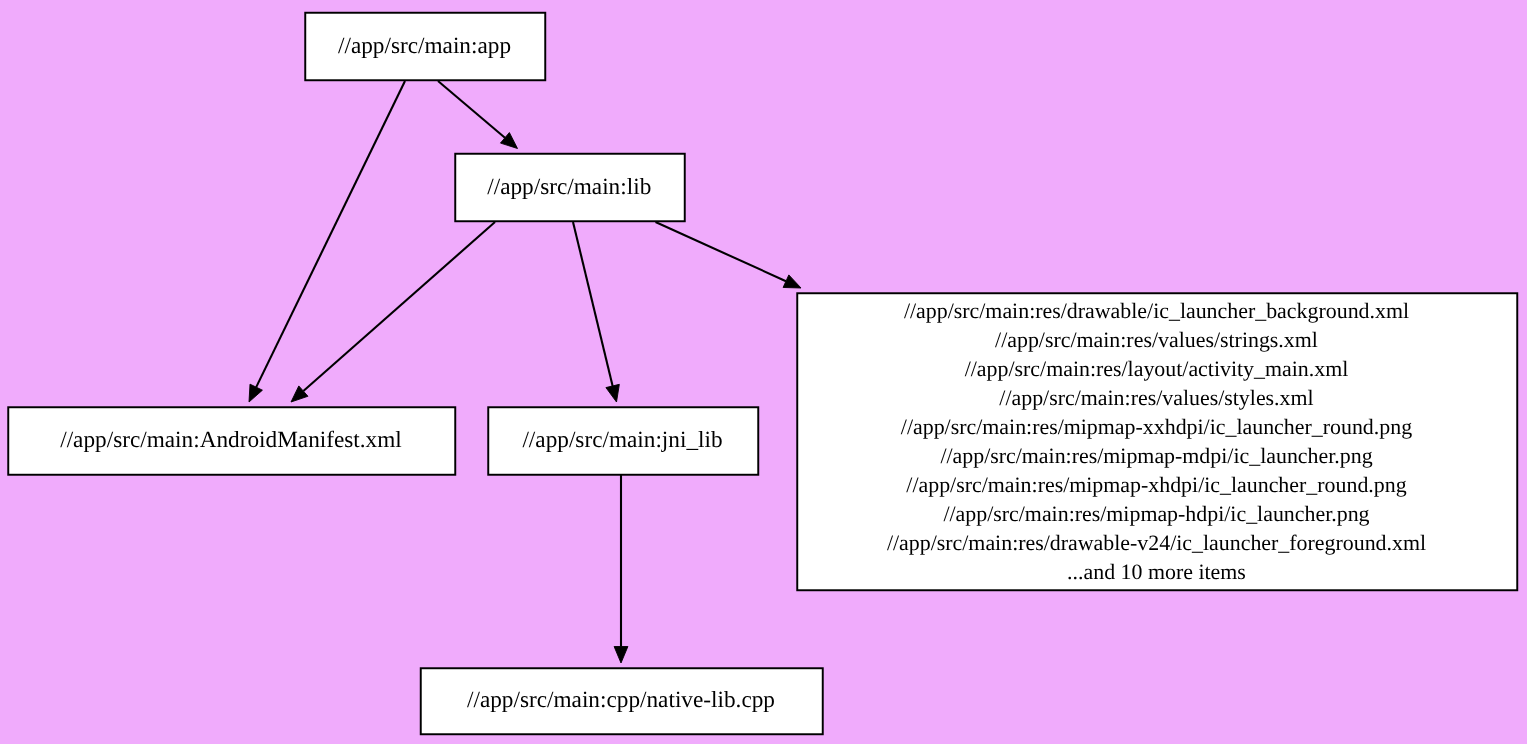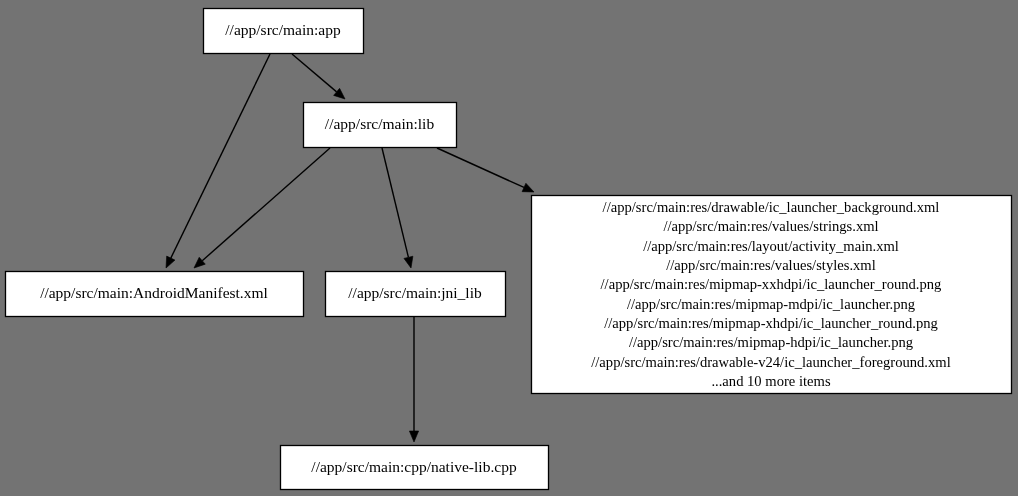--- a/index.html
+++ b/index.html
@@ -4,21 +4,21 @@
 <style>
   html, body {
     margin: 0;
     padding: 0;
     background: #ffffff;
   }
   #canvas {
     position: relative;
     width: 1018px;
     height: 496px;
-    background: #737373;
+    background: #f0abfc;
     overflow: hidden;
     font-family: "Liberation Serif", "DejaVu Serif", serif;
     text-align: center;
   }
   svg.graph {
     position: absolute;
     top: 0;
     left: 0;
     width: 1018px;
     height: 496px;

